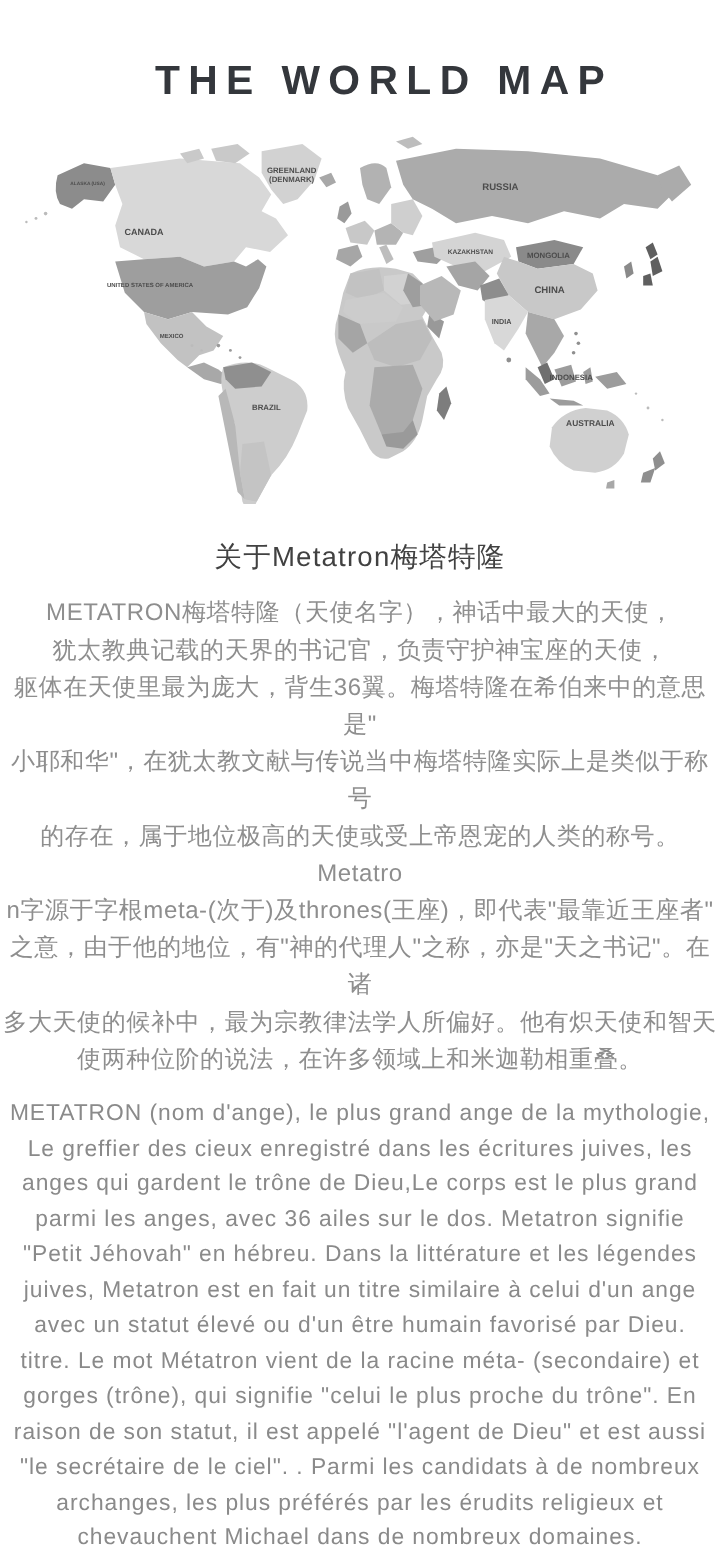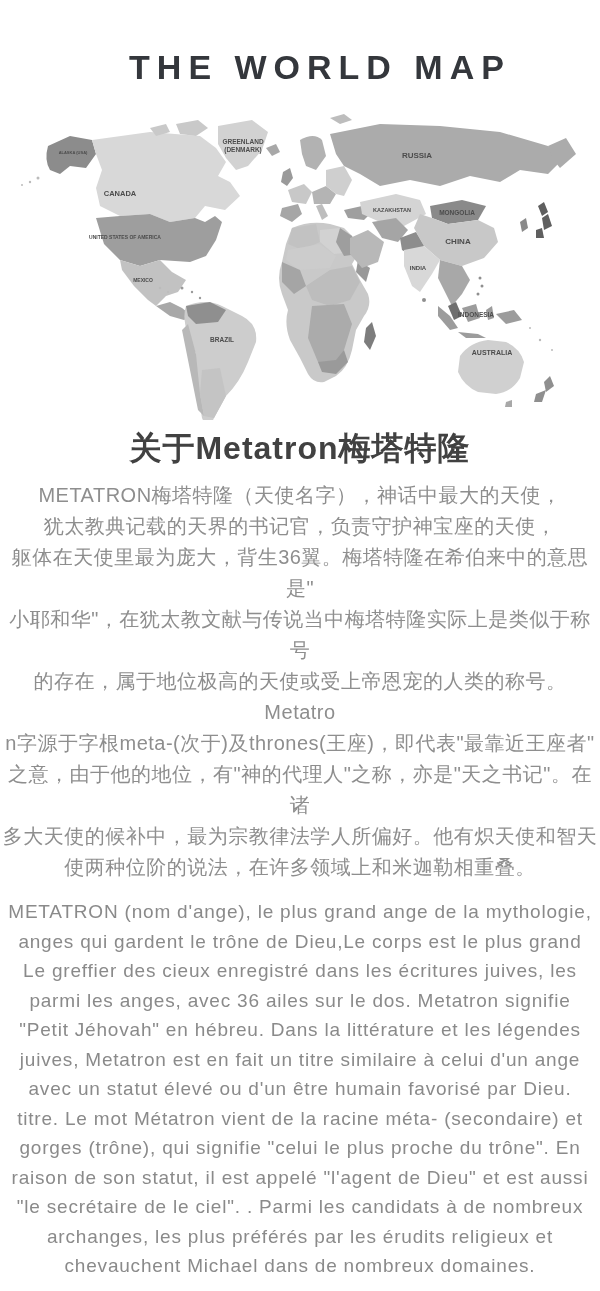--- a/index.html
+++ b/index.html
@@ -23,24 +23,24 @@
 
   .map-wrap{margin-top:22px;width:600px;height:310px;}
   .map-wrap svg{display:block;}
   .map-label{
     font-family:"Liberation Sans",sans-serif;
     fill:#4c4c4c;
     font-weight:bold;
   }
 
   .about-heading{
-    margin-top:8px;
-    text-align:center;
-    font-size:32px;
-    font-weight:700;
+    margin-top:24px;
+    text-align:center;
+    font-size:23px;
+    font-weight:400;
     color:#414141;
     line-height:40px;
     letter-spacing:1px;
   }
 
   .para-cn{
     margin-top:12px;
     text-align:center;
     font-size:20px;
     line-height:31px;
@@ -177,22 +177,22 @@
     <div>小耶和华"，在犹太教文献与传说当中梅塔特隆实际上是类似于称号</div>
     <div>的存在，属于地位极高的天使或受上帝恩宠的人类的称号。Metatro</div>
     <div>n字源于字根meta-(次于)及thrones(王座)，即代表"最靠近王座者"</div>
     <div>之意，由于他的地位，有"神的代理人"之称，亦是"天之书记"。在诸</div>
     <div>多大天使的候补中，最为宗教律法学人所偏好。他有炽天使和智天</div>
     <div>使两种位阶的说法，在许多领域上和米迦勒相重叠。</div>
   </div>
 
   <div class="para-fr">
     <div>METATRON (nom d'ange), le plus grand ange de la mythologie,</div>
+    <div>Le greffier des cieux enregistré dans les écritures juives, les</div>
     <div>anges qui gardent le trône de Dieu,Le corps est le plus grand</div>
-    <div>Le greffier des cieux enregistré dans les écritures juives, les</div>
     <div>parmi les anges, avec 36 ailes sur le dos. Metatron signifie</div>
     <div>"Petit Jéhovah" en hébreu. Dans la littérature et les légendes</div>
     <div>juives, Metatron est en fait un titre similaire à celui d'un ange</div>
     <div>avec un statut élevé ou d'un être humain favorisé par Dieu.</div>
     <div>titre. Le mot Métatron vient de la racine méta- (secondaire) et</div>
     <div>gorges (trône), qui signifie "celui le plus proche du trône". En</div>
     <div>raison de son statut, il est appelé "l'agent de Dieu" et est aussi</div>
     <div>"le secrétaire de le ciel". . Parmi les candidats à de nombreux</div>
     <div>archanges, les plus préférés par les érudits religieux et</div>
     <div>chevauchent Michael dans de nombreux domaines.</div>

